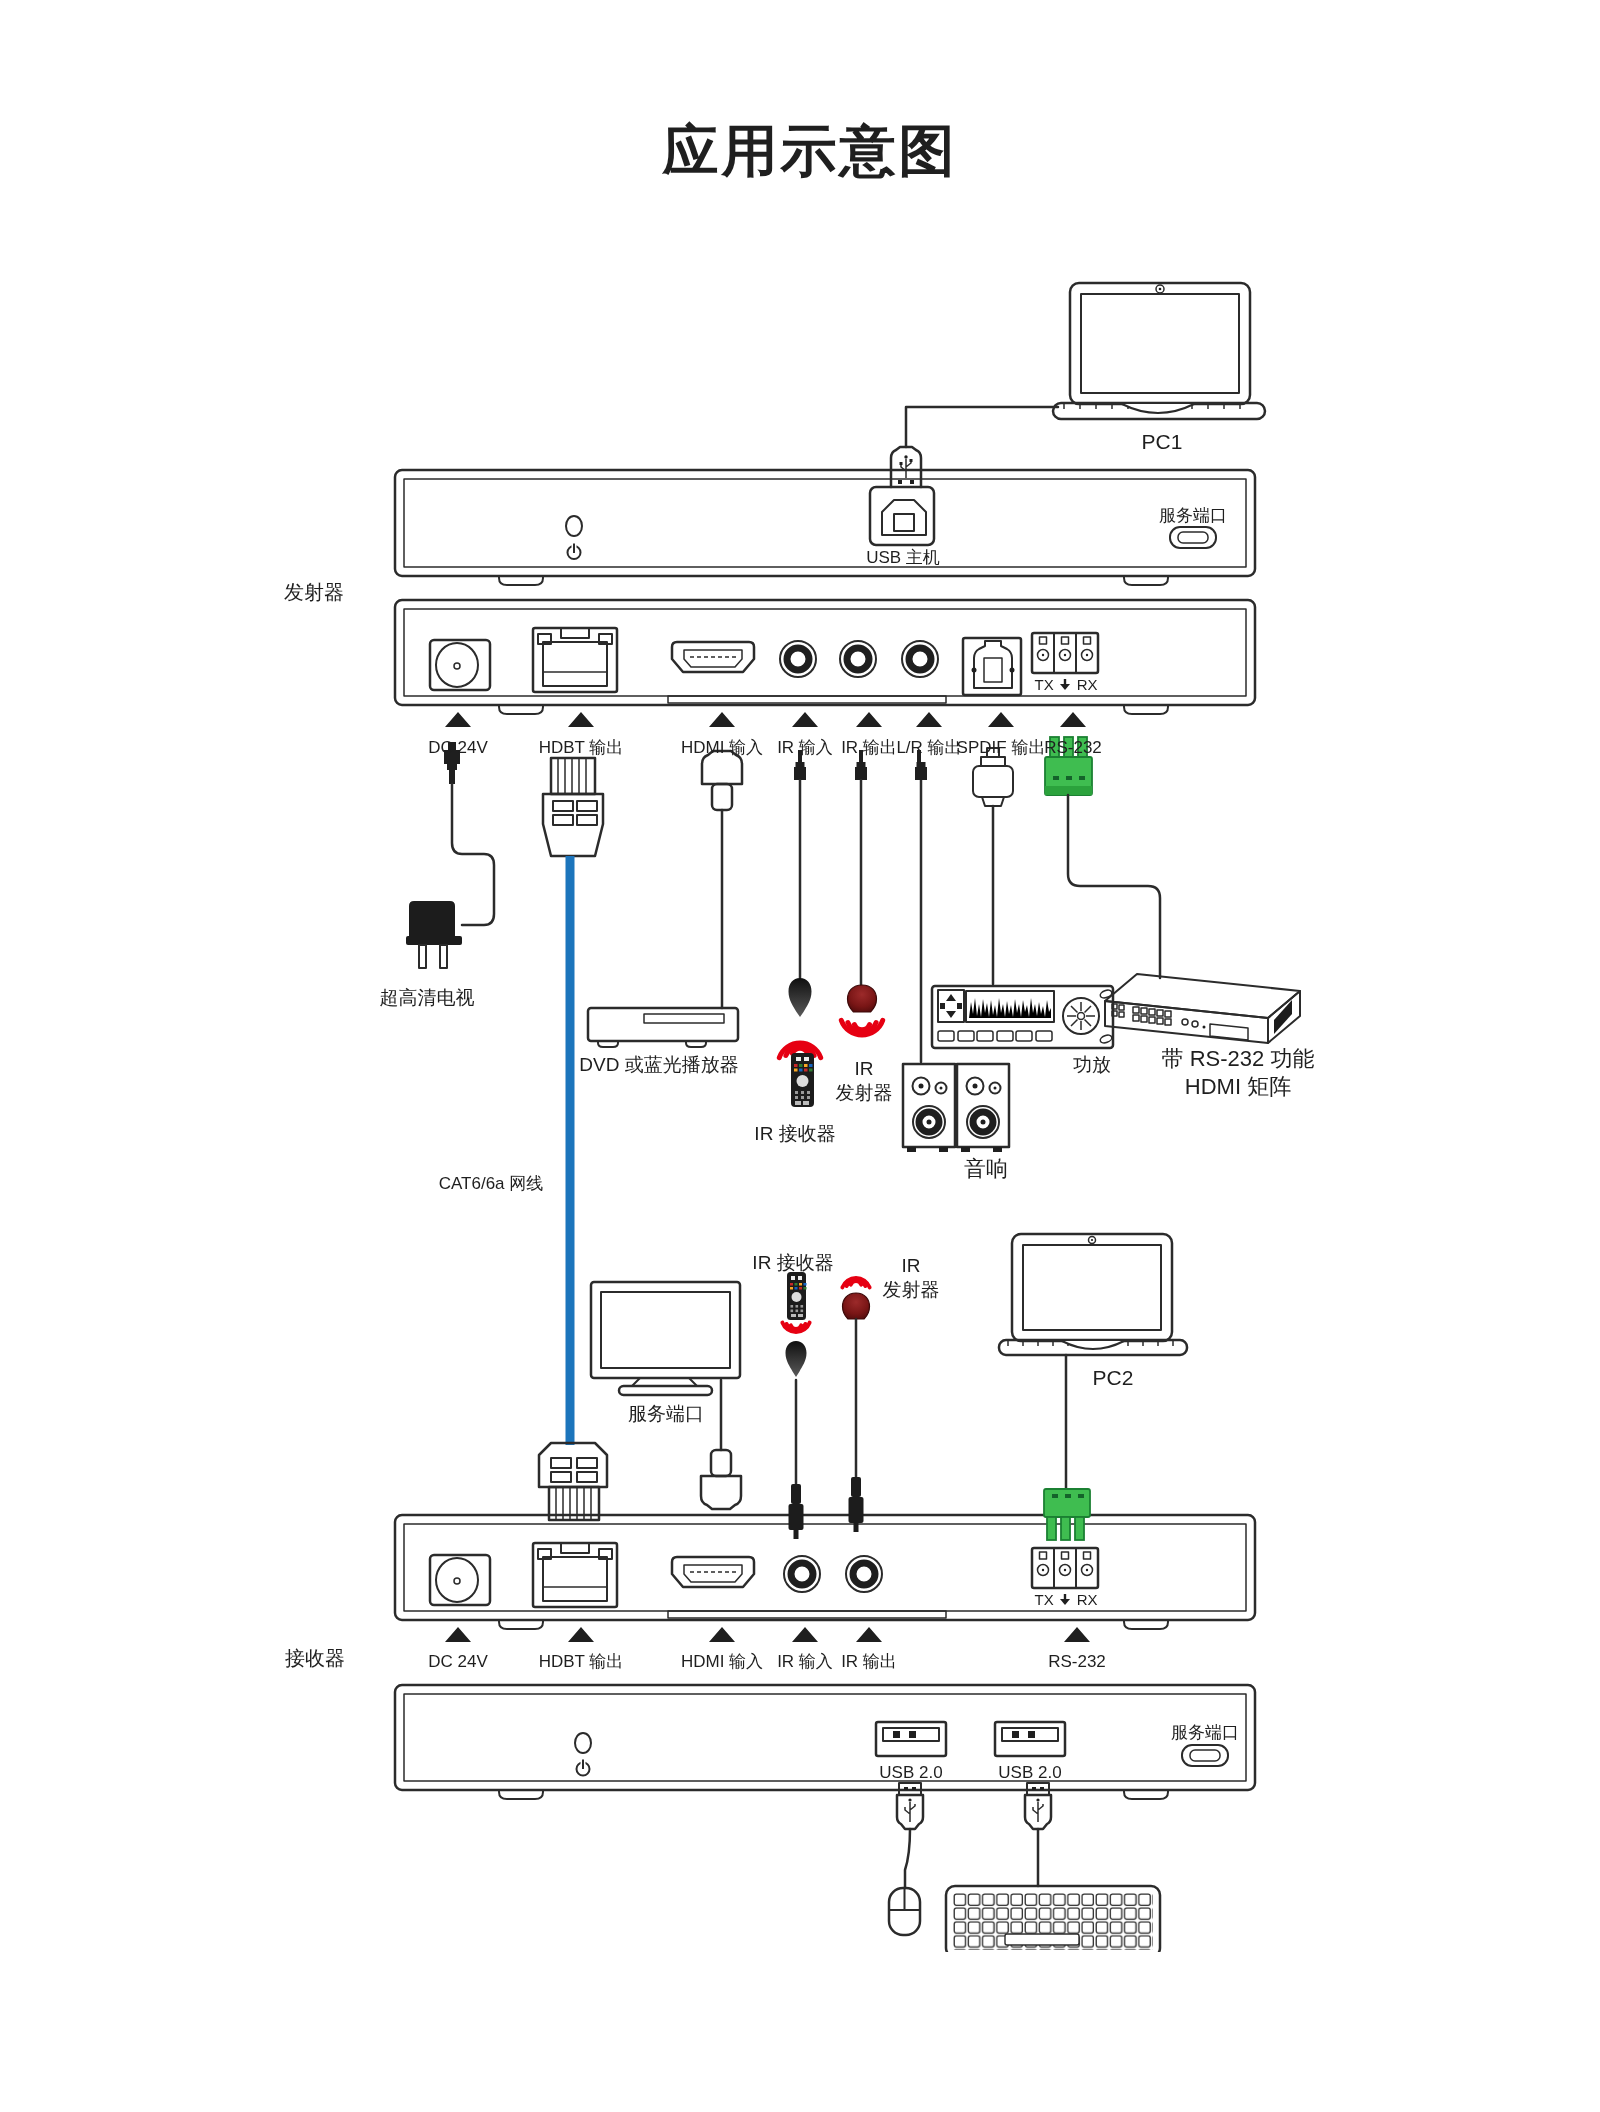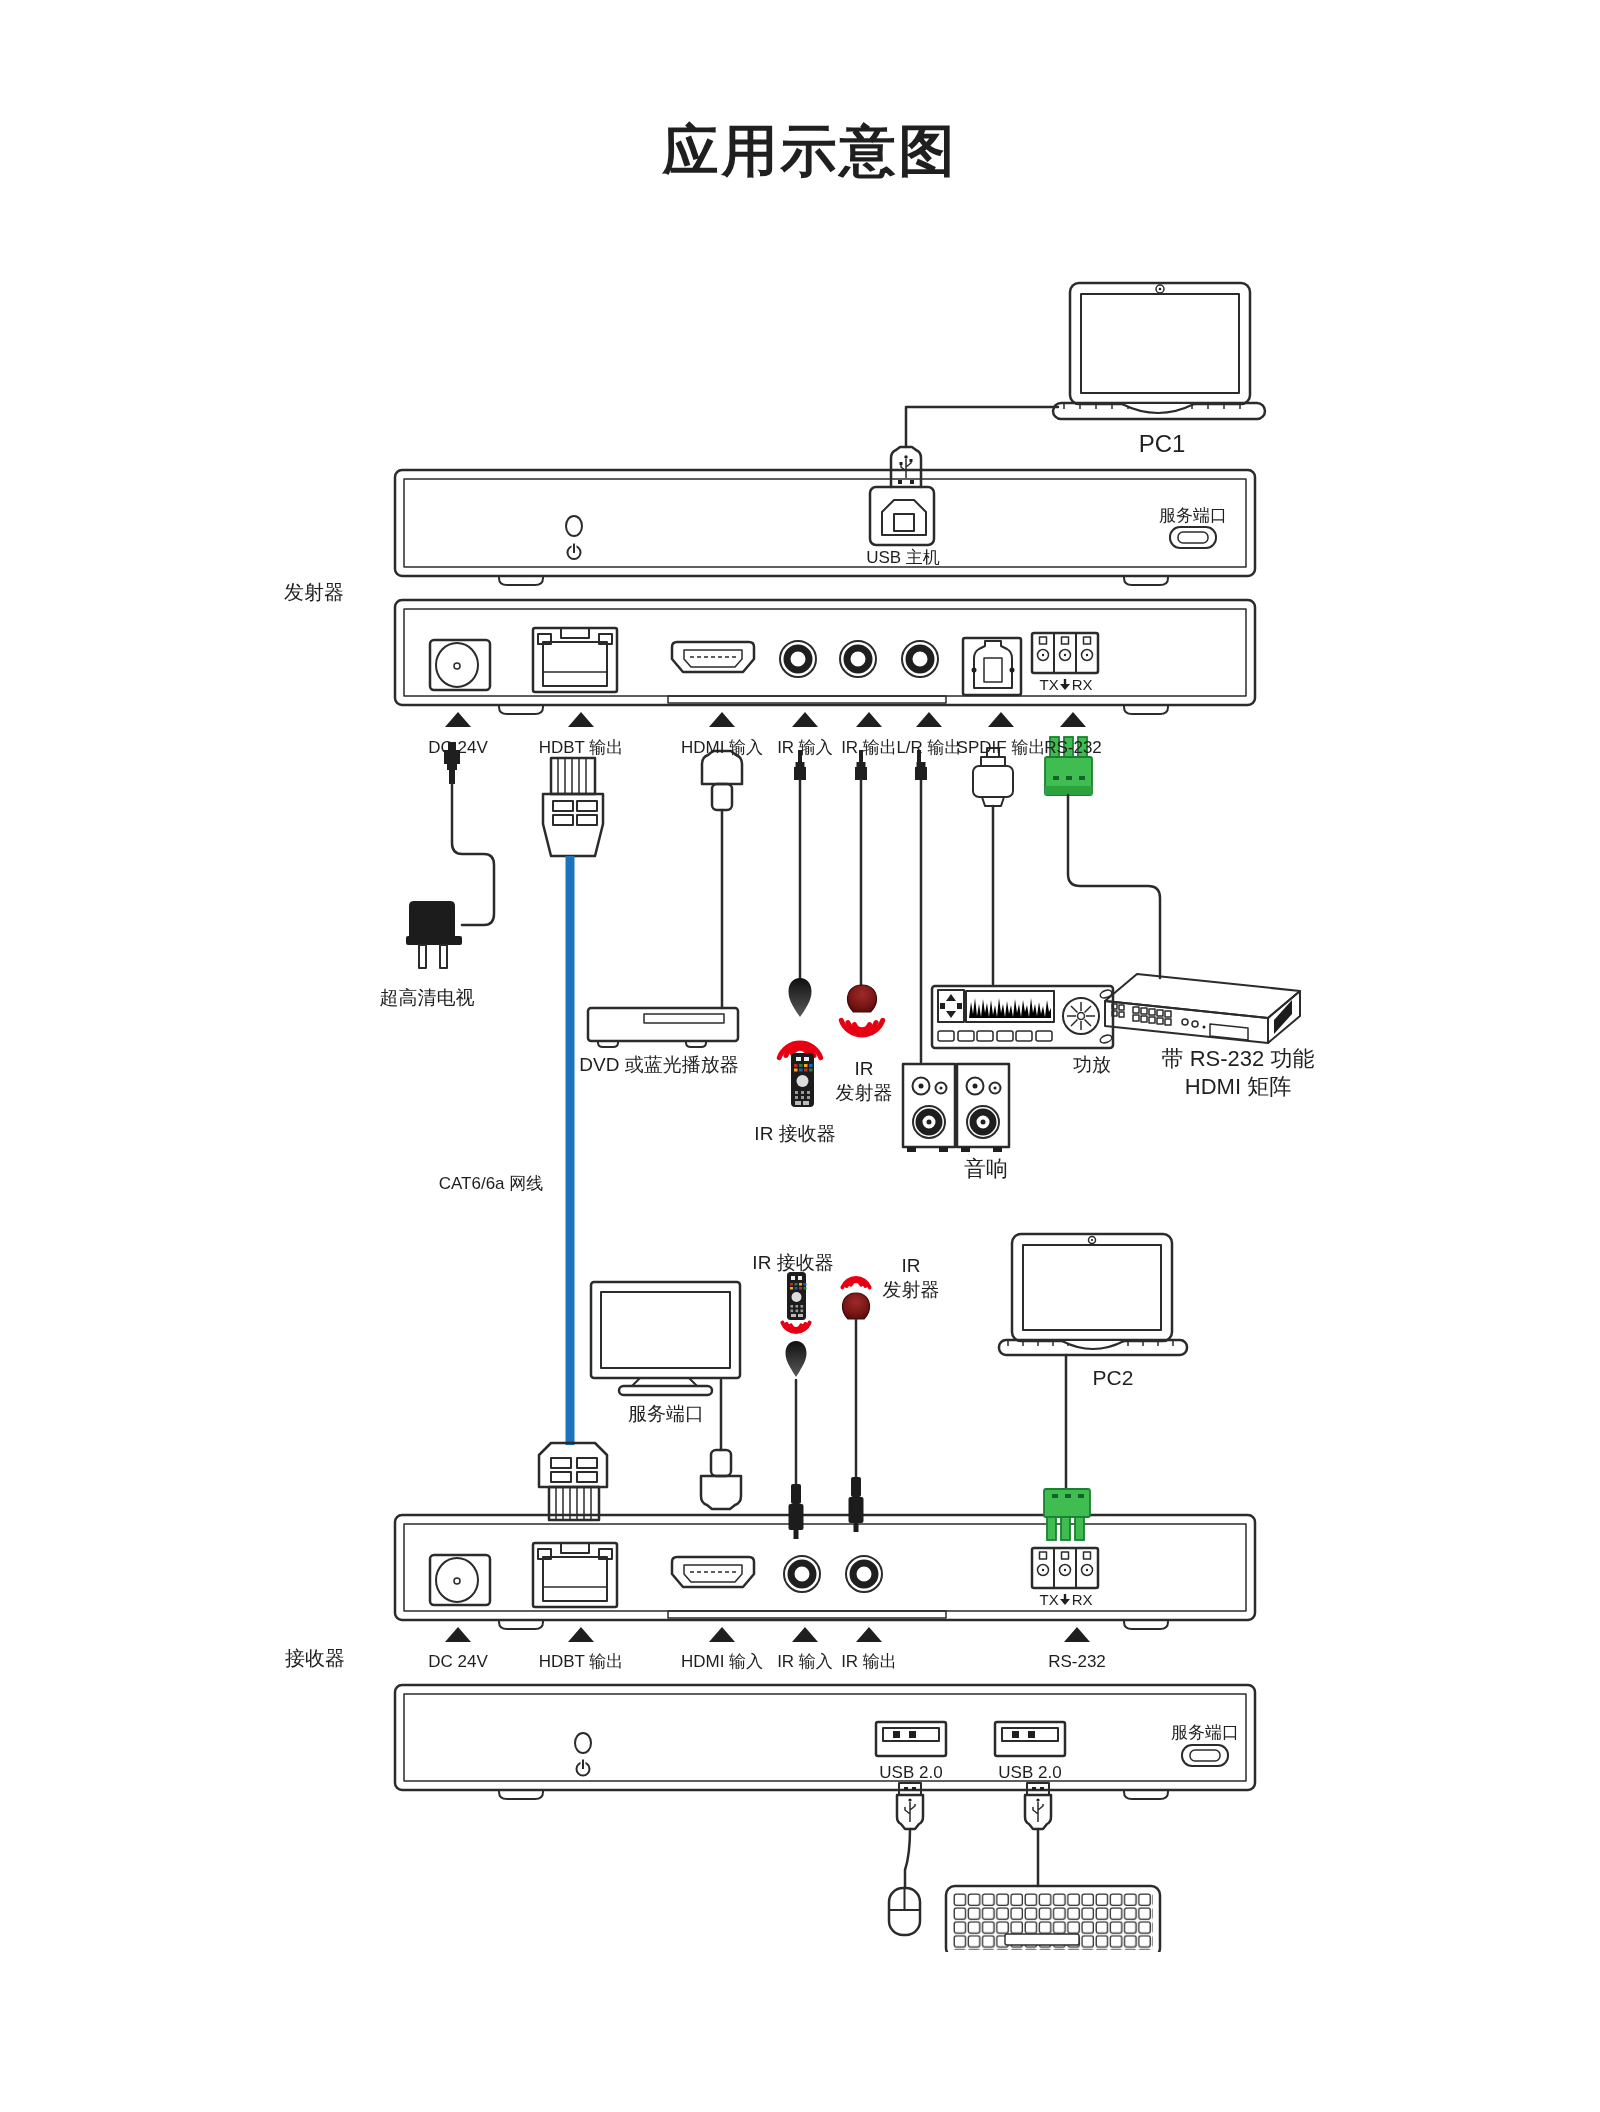--- a/index.html
+++ b/index.html
@@ -2,21 +2,21 @@
 <html><head>
 <meta charset="utf-8">
 <style>
   html,body{margin:0;padding:0;background:#fff;}
   .page{position:relative;width:1600px;height:1952px;background:#fff;overflow:hidden;
         font-family:"Liberation Sans","DejaVu Sans",sans-serif;color:#1f1f1f;}
   .art{position:absolute;left:0;top:0;}
   .lbl{position:absolute;transform:translateX(-50%);white-space:nowrap;text-align:center;
        line-height:1.25;color:#1f1f1f;}
   .title{font-size:56px;font-weight:600;letter-spacing:3px;}
-  .serial{display:flex;align-items:center;font-size:15px;}
+  .serial{display:flex;align-items:center;gap:5px;font-size:15px;}
   .s{fill:none;stroke:#2b2b2b;stroke-width:2.5;stroke-linejoin:round;stroke-linecap:round;}
   .s2{fill:none;stroke:#2b2b2b;stroke-width:2;stroke-linejoin:round;}
   .s15{fill:none;stroke:#2b2b2b;stroke-width:1.5;stroke-linejoin:round;}
   .fl{fill:#1f1f1f;stroke:none;}
   .ring{fill:none;stroke:#1f1f1f;stroke-width:7;}
   .red{fill:none;stroke:#e60012;stroke-width:5;stroke-linecap:round;}
   .red4{fill:none;stroke:#e60012;stroke-width:4;stroke-linecap:round;}
   .blue{fill:none;stroke:#1c75bc;stroke-width:9;}
   .grn{fill:#3fbd50;stroke:#1b8032;stroke-width:1.8;}
   .grnb{fill:#2ba23c;stroke:none;}
@@ -514,21 +514,21 @@
 </g>
 <g>
   <rect class="s" x="946" y="1886" width="214" height="71" rx="9"></rect>
   <rect x="953" y="1893" width="200" height="57" fill="url(#keys)"></rect>
   <rect x="1005" y="1934" width="74" height="11" rx="2" fill="#fff" stroke="#2b2b2b" stroke-width="1.4"></rect>
 </g>
 </svg>
 
 <div class="lbl title" style="left:810px;top:116px;">应用示意图</div>
 
-<div class="lbl" style="left:1162px;top:429px;font-size:24px;">PC1</div>
+<div class="lbl" style="left:1162px;top:429px;font-size:21px;">PC1</div>
 <div class="lbl" style="left:314px;top:580px;font-size:20px;">发射器</div>
 <div class="lbl" style="left:903px;top:547px;font-size:17px;text-align:right;">USB 主机</div>
 <div class="lbl" style="left:1193px;top:505px;font-size:17px;">服务端口</div>
 
 <div class="lbl" style="left:458px;top:737px;font-size:17px;">DC 24V</div>
 <div class="lbl" style="left:581px;top:737px;font-size:17px;">HDBT 输出</div>
 <div class="lbl" style="left:722px;top:737px;font-size:17px;">HDMI 输入</div>
 <div class="lbl" style="left:805px;top:737px;font-size:17px;">IR 输入</div>
 <div class="lbl" style="left:869px;top:737px;font-size:17px;">IR 输出</div>
 <div class="lbl" style="left:929px;top:737px;font-size:17px;">L/R 输出</div>

